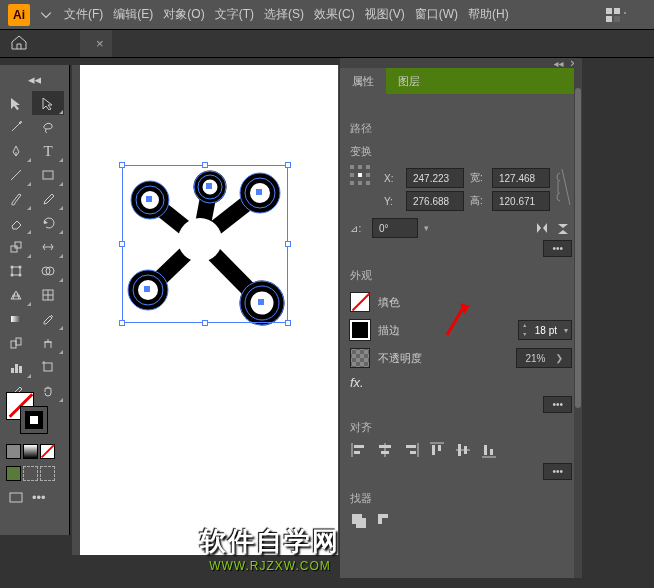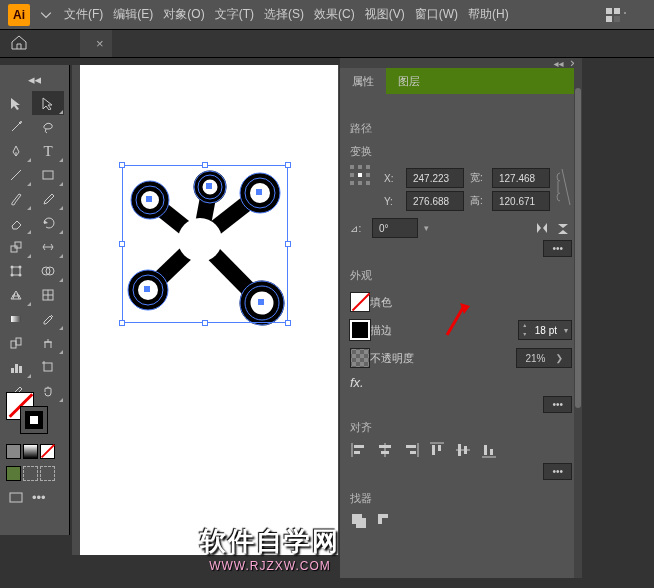--- a/index.html
+++ b/index.html
@@ -41,21 +41,21 @@
 .panel-body { padding: 19px 10px; }
 .section-label { font-size: 11px; color: #bbb; margin: 8px 0 6px 0; }
 .transform-row { display: flex; align-items: center; margin: 3px 0; gap: 6px; }
 .ref-point { width: 22px; height: 22px; display: grid; grid-template-columns: repeat(3,1fr); grid-template-rows: repeat(3,1fr); gap: 2px; margin-right: 6px; }
 .ref-dot { width: 4px; height: 4px; background: #888; }
 .ref-dot.sel { background: #fff; }
 .field-label { font-size: 10px; color: #ccc; width: 16px; }
 .input-box { background: #3a3a3a; border: 1px solid #222; height: 20px; padding: 0 6px; color: #ddd; font-size: 10px; display: flex; align-items: center; min-width: 58px; }
 .angle-row { display: flex; align-items: center; gap: 6px; margin-top: 4px; }
 .appearance { margin-top: 14px; }
-.app-row { display: flex; align-items: center; height: 26px; margin: 2px 0; }
+.app-row { display: flex; align-items: center; height: 26px; gap: 8px; margin: 2px 0; }
 .swatch { width: 20px; height: 20px; border: 1px solid #222; position: relative; }
 .swatch-none { background: #fff; }
 .swatch-none::after { content: ""; position: absolute; left: -2px; top: 8px; width: 24px; height: 2px; background: #e00; transform: rotate(-45deg); }
 .swatch-black { background: #000; border: 2px solid #fff; outline: 1px solid #222; }
 .swatch-trans { background: repeating-conic-gradient(#888 0% 25%, #666 0% 50%) 50% / 8px 8px; }
 .stroke-input { display: flex; align-items: center; background: #404040; border: 1px solid #222; height: 20px; }
 .stroke-stepper { width: 12px; display: flex; flex-direction: column; font-size: 6px; color: #aaa; }
 .stroke-stepper span { height: 9px; text-align: center; line-height: 9px; }
 .stroke-val { padding: 0 4px; color: #fff; font-size: 10px; }
 .opacity-val { background: #3a3a3a; border: 1px solid #222; height: 20px; padding: 0 8px; display: flex; align-items: center; font-size: 10px; }
@@ -73,21 +73,21 @@
 .fs-fill { width: 28px; height: 28px; background: #fff; border: 1px solid #000; position: absolute; }
 .fs-fill::after { content: ""; position: absolute; left: -2px; top: 11px; width: 32px; height: 3px; background: #e00; transform: rotate(-45deg); }
 .fs-stroke { width: 28px; height: 28px; background: #535353; border: 1px solid #000; position: absolute; left: 14px; top: 14px; }
 .fs-stroke-inner { position: absolute; inset: 4px; border: 5px solid #000; background: #fff; }
 .mini-swatches { position: absolute; left: 6px; top: 444px; display: flex; gap: 2px; }
 .mini-sw { width: 15px; height: 15px; border: 1px solid #000; }
 
 
 .watermark { position: absolute; bottom: 15px; left: 200px; text-align: center; pointer-events: none; }
 .wm-cn { font-size: 26px; font-weight: bold; color: #fff; text-shadow: 2px 2px 2px #000, -1px -1px 1px #000; letter-spacing: 2px; }
-.wm-url { font-size: 12px; color: #f9a8d4; text-shadow: 1px 1px 1px #000; letter-spacing: 1px; }
+.wm-url { font-size: 12px; color: #84cc16; text-shadow: 1px 1px 1px #000; letter-spacing: 1px; }
 
 
 .vscroll { position: absolute; right: 0; top: 0; width: 8px; height: 100%; background: #434343; }
 .vscroll-thumb { position: absolute; left: 1px; width: 6px; background: #6a6a6a; border-radius: 3px; }
 </style>
 </head>
 <body>
 
 <div class="menubar">
   <div class="ai-logo">Ai</div>

